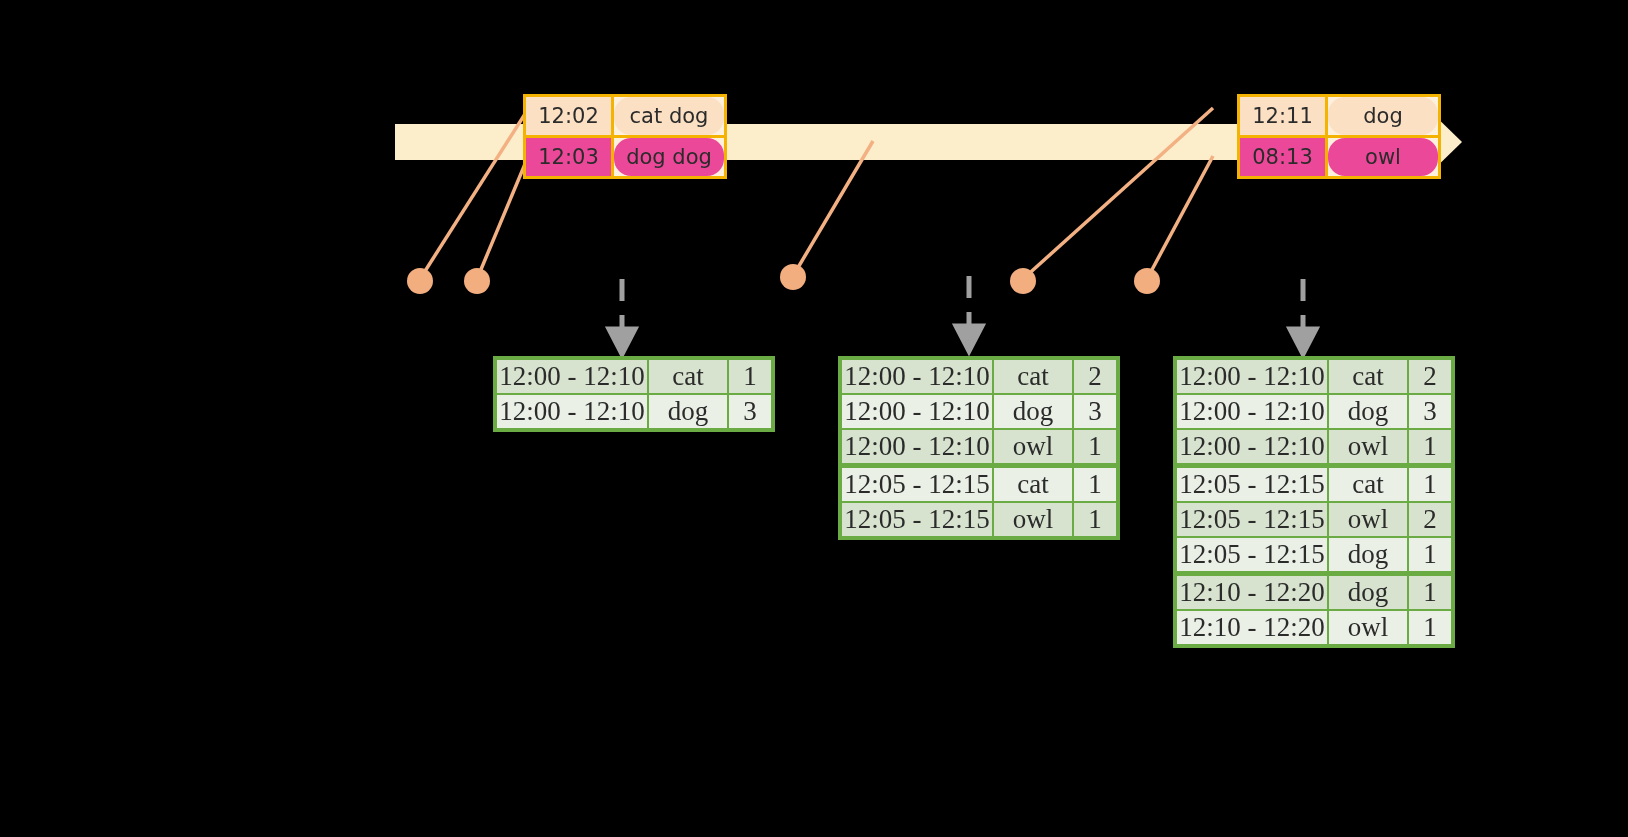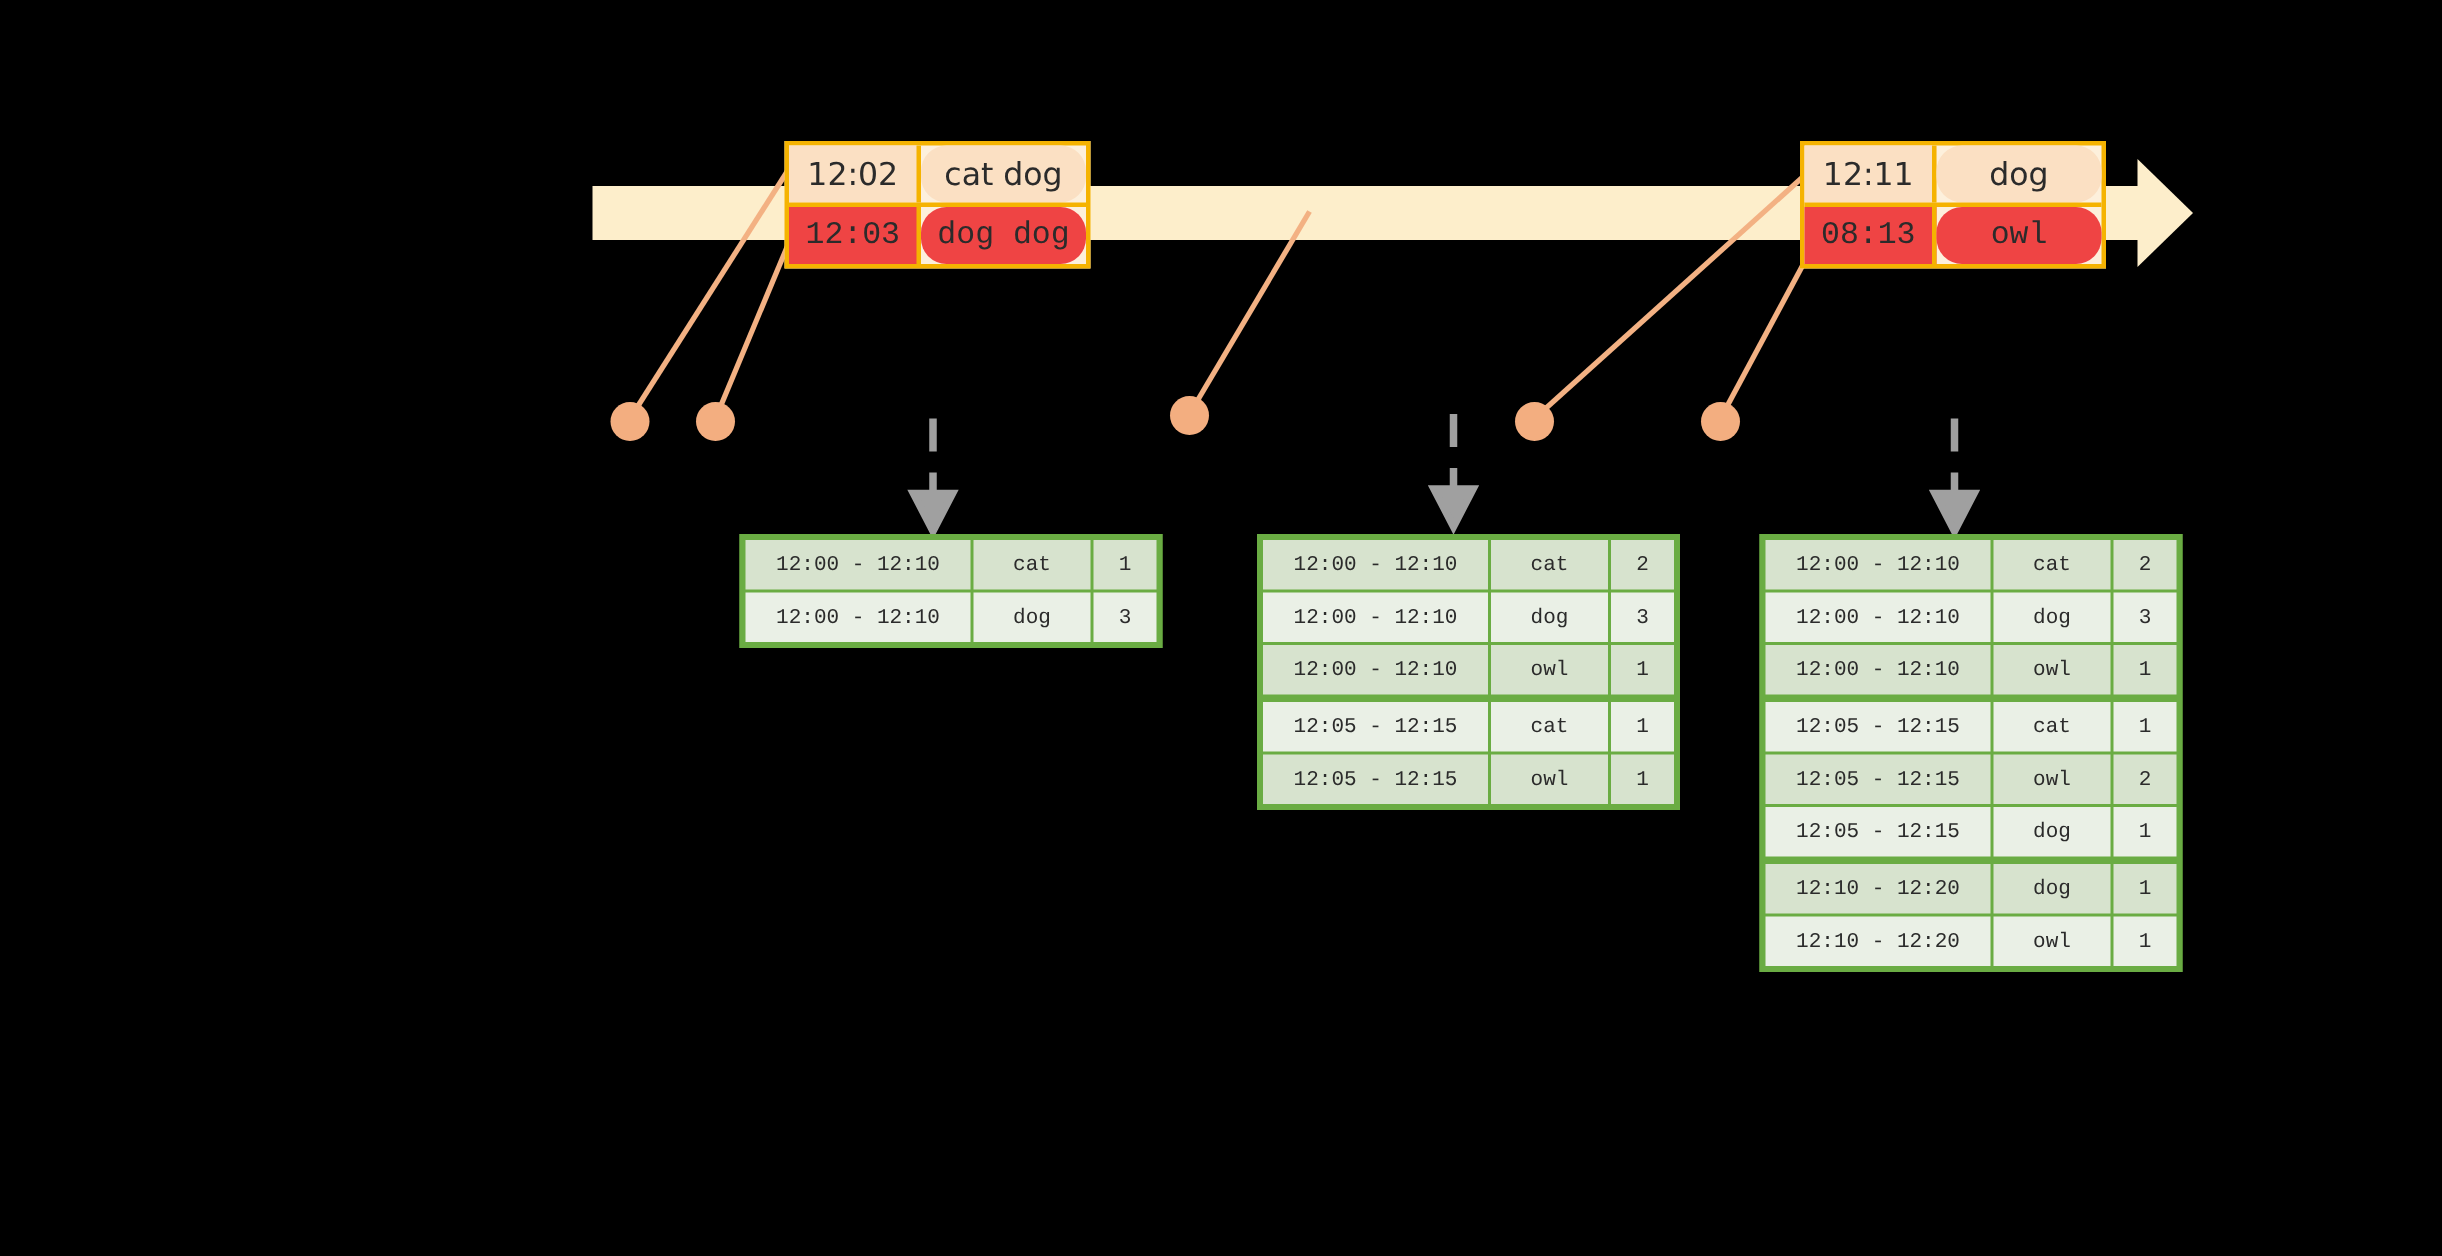--- a/index.html
+++ b/index.html
@@ -32,21 +32,21 @@
     background: #fdf0dc;
     display: flex;
     flex-direction: column;
   }
   .evt-row {
     display: flex;
     flex-direction: row;
   }
   .evt-row + .evt-row { border-top: 3px solid #f5b301; }
   .evt-row.odd  .evt-cell { background: #fbe0c3; }
-  .evt-row.even .evt-cell { background: #ef4444; font-family: Liberation Mono, monospace; }
+  .evt-row.even .evt-cell { background: #ec4899; }
   .evt-cell {
     display: flex;
     align-items: center;
     justify-content: center;
     font-size: 21px;
     color: #2b2b2b;
     height: 38px;
     font-family: "DejaVu Sans", sans-serif;
   }
   .evt-cell.time { width: 88px; border-right: 3px solid #f5b301; }
@@ -66,24 +66,24 @@
     flex-direction: row;
     gap: 2px;
   }
   .grow.shade-a .gcell { background: #d7e3ce; }
   .grow.shade-b .gcell { background: #eaf0e6; }
   .grow.sep { margin-top: 3px; }
   .gcell {
     display: flex;
     align-items: center;
     justify-content: center;
-    font-size: 14px;
+    font-size: 27px;
     color: #2b2b2b;
     height: 33px;
-    font-family: Liberation Mono, monospace;
+    font-family: Liberation Serif, serif;
   }
   .gcell.win  { width: 150px; }
   .gcell.word { width: 78px; }
   .gcell.cnt  { width: 42px; }
 </style>
 </head>
 <body>
 
 <div id="stage">
 
@@ -127,21 +127,21 @@
       <div class="evt-cell time">12:02</div>
       <div class="evt-cell words">cat dog</div>
     </div>
     <div class="evt-row even">
       <div class="evt-cell time">12:03</div>
       <div class="evt-cell words">dog dog</div>
     </div>
   </div>
 
 
-  <div class="evt-group" style="left:1200px; top:58px;">
+  <div class="evt-group" style="left:1237px; top:58px;">
     <div class="evt-row odd">
       <div class="evt-cell time">12:11</div>
       <div class="evt-cell words">dog</div>
     </div>
     <div class="evt-row even">
       <div class="evt-cell time">08:13</div>
       <div class="evt-cell words">owl</div>
     </div>
   </div>
 

